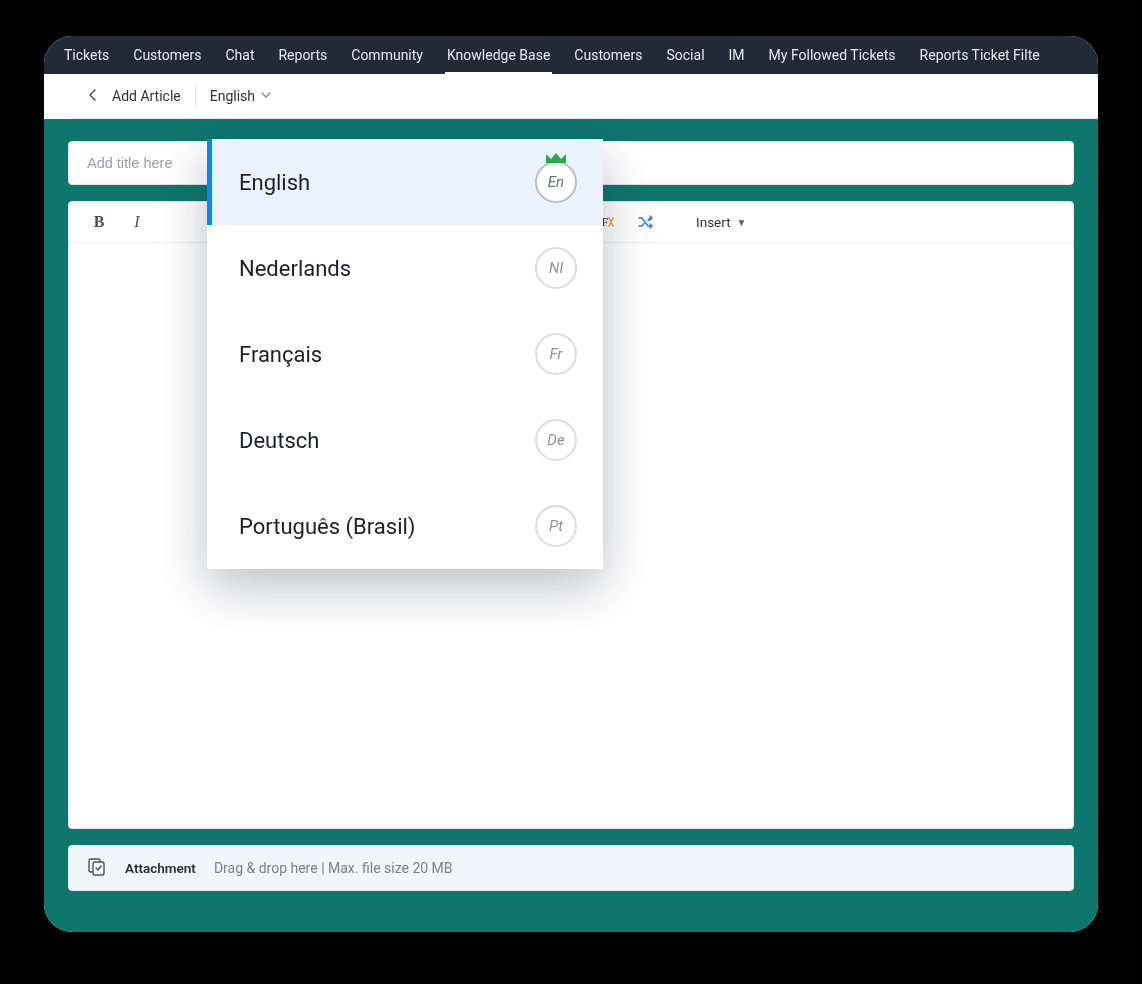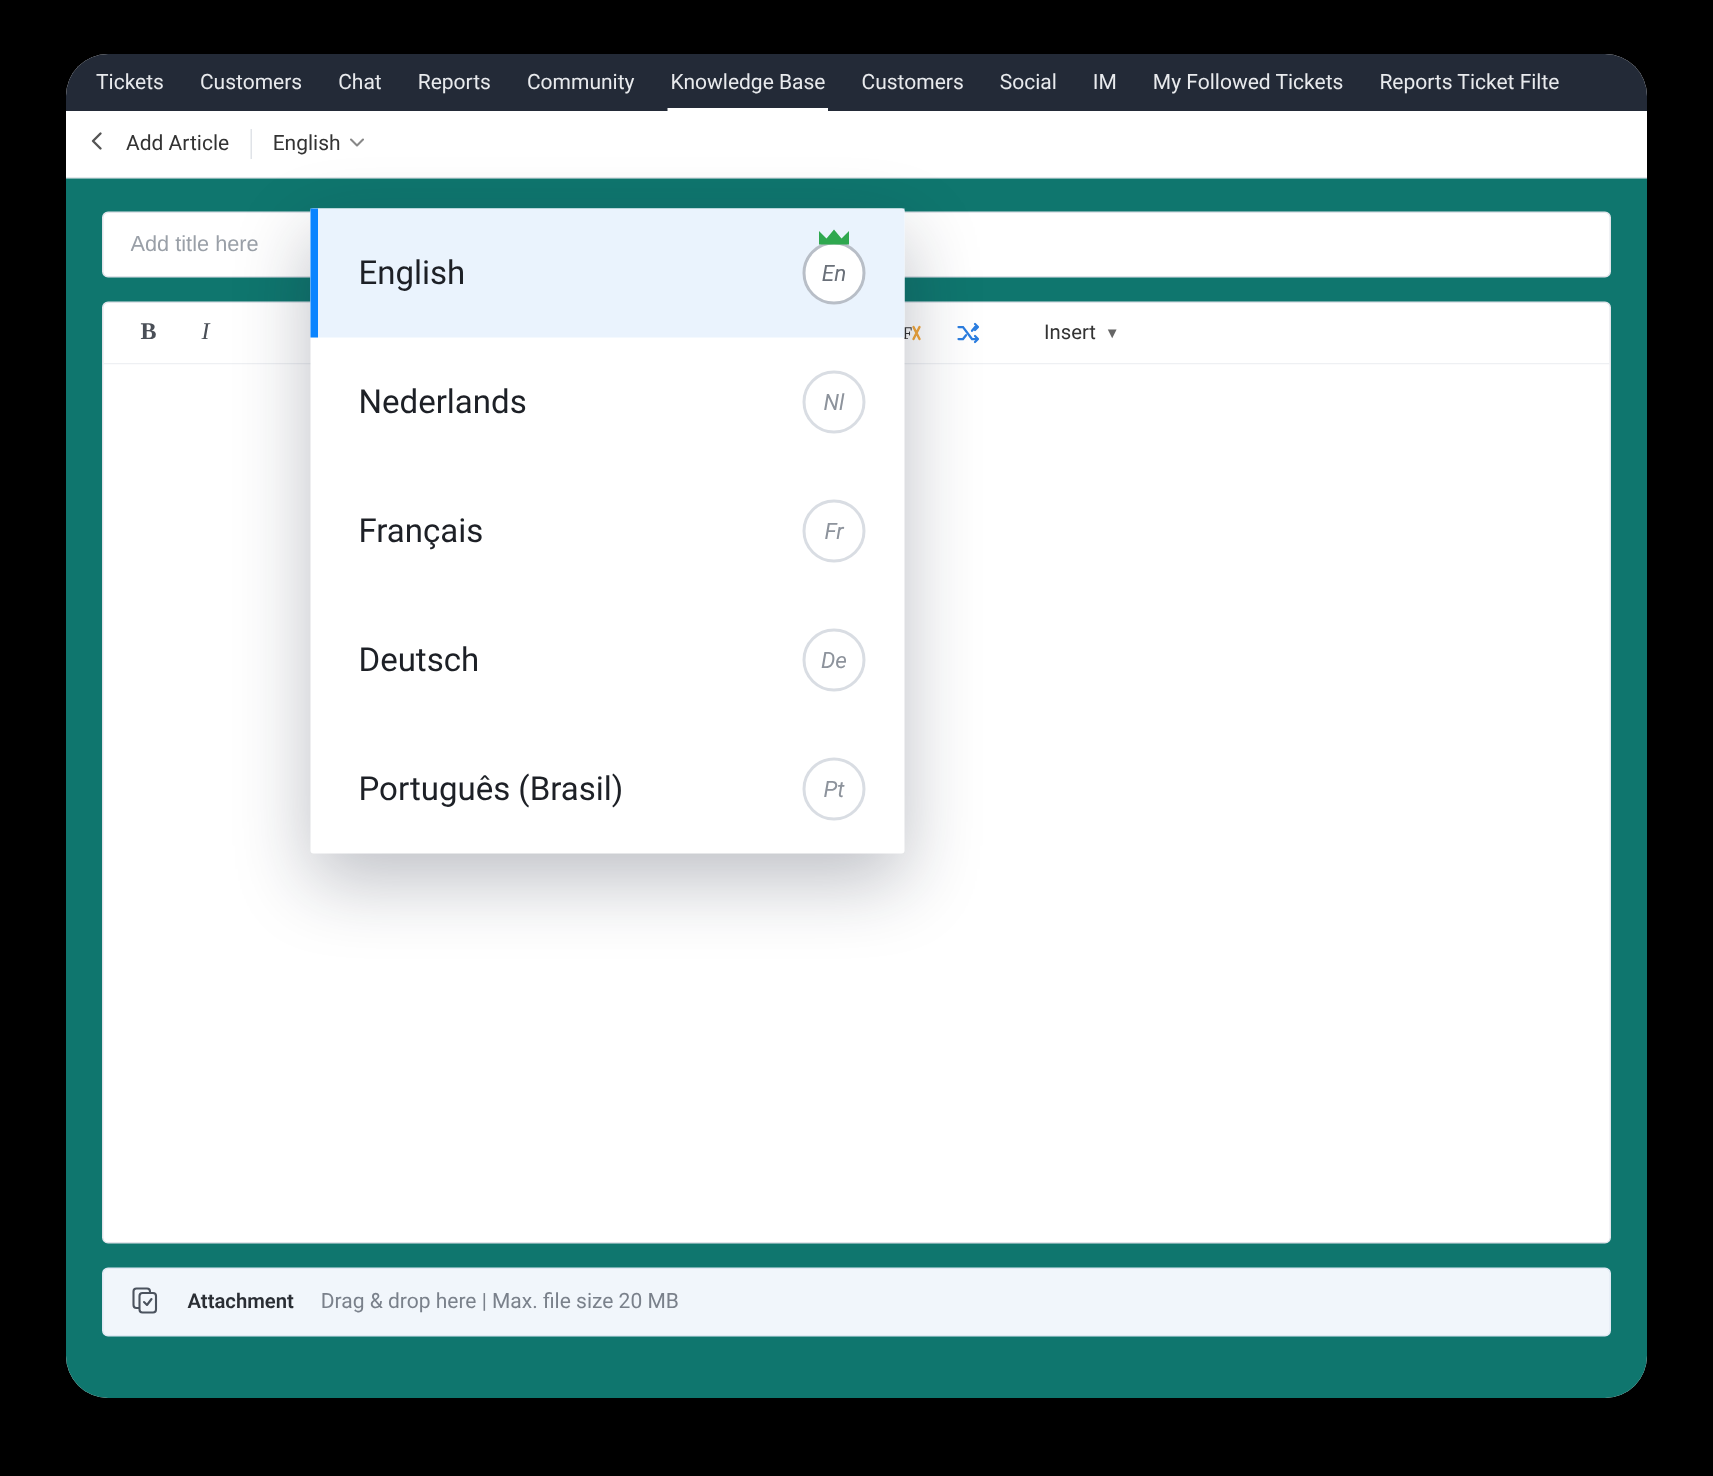--- a/index.html
+++ b/index.html
@@ -52,20 +52,21 @@
   }
   
   .sub-header {
     display: flex;
     align-items: center;
     height: 45px;
     border-bottom: 1px solid #e5e8ec;
     padding: 0 16px;
     background: #fff;
     gap: 14px;
+    margin-left: 28px;
   }
   .back-chevron {
     color: #555;
     font-size: 14px;
     cursor: pointer;
   }
   .breadcrumb-text {
     font-size: 14px;
     color: #333;
   }

